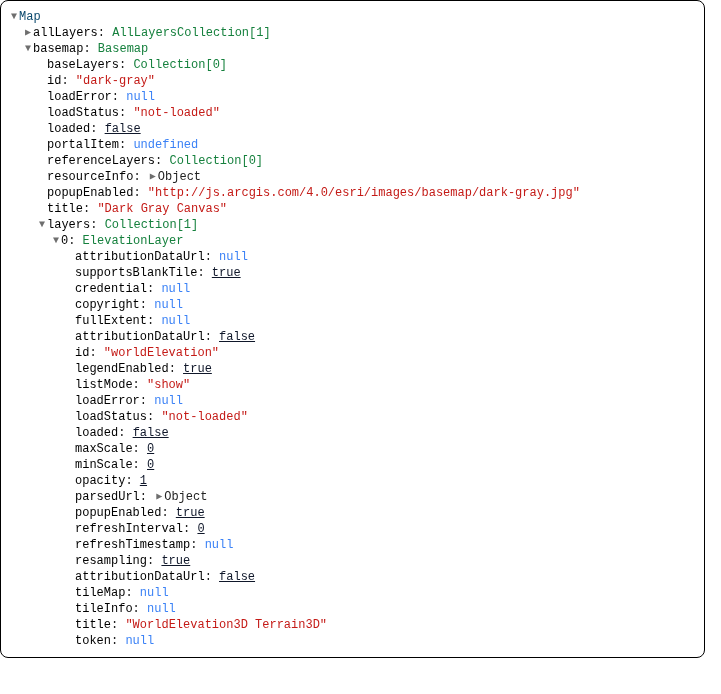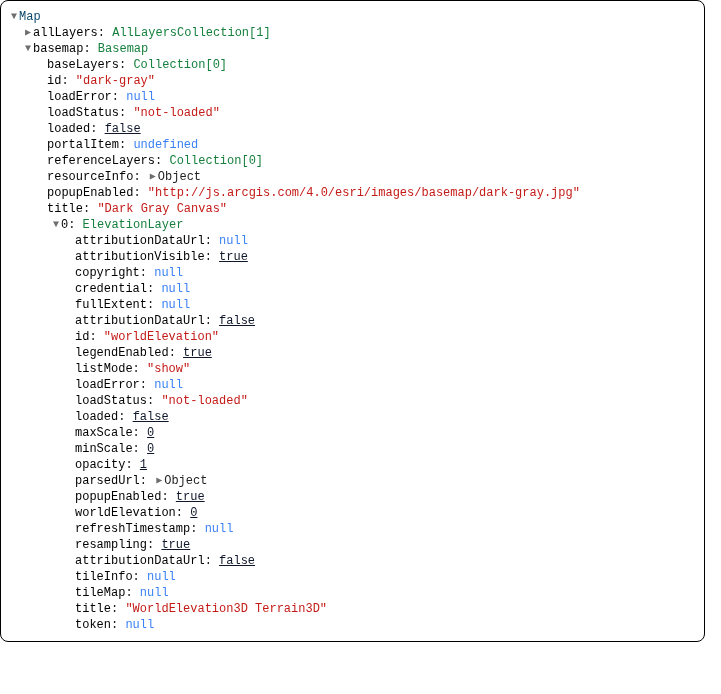--- a/index.html
+++ b/index.html
@@ -58,41 +58,42 @@
   <div class="row"><span class="ind i2"></span><span class="spacer"></span><span class="key">id</span>: <span class="val-str">"dark-gray"</span></div>
   <div class="row"><span class="ind i2"></span><span class="spacer"></span><span class="key">loadError</span>: <span class="val-null">null</span></div>
   <div class="row"><span class="ind i2"></span><span class="spacer"></span><span class="key">loadStatus</span>: <span class="val-str">"not-loaded"</span></div>
   <div class="row"><span class="ind i2"></span><span class="spacer"></span><span class="key">loaded</span>: <span class="val-bool">false</span></div>
   <div class="row"><span class="ind i2"></span><span class="spacer"></span><span class="key">portalItem</span>: <span class="val-null">undefined</span></div>
   <div class="row"><span class="ind i2"></span><span class="spacer"></span><span class="key">referenceLayers</span>: <span class="val-plain">Collection[0]</span></div>
   <div class="row"><span class="ind i2"></span><span class="spacer"></span><span class="key">resourceInfo</span>: <span class="arrow">▶</span><span class="obj-link">Object</span></div>
   <div class="row"><span class="ind i2"></span><span class="spacer"></span><span class="key">popupEnabled</span>: <span class="val-str">"http://js.arcgis.com/4.0/esri/images/basemap/dark-gray.jpg"</span></div>
   <div class="row"><span class="ind i2"></span><span class="spacer"></span><span class="key">title</span>: <span class="val-str">"Dark Gray Canvas"</span></div>
 
+  <div class="row"><span class="ind i2"></span><span class="arrow">▼</span><span class="key">layers</span>: <span class="val-plain">Collection[1]</span></div>
   <div class="row"><span class="ind i3"></span><span class="arrow">▼</span><span class="key">0</span>: <span class="val-plain">ElevationLayer</span></div>
 
   <div class="row"><span class="ind i4"></span><span class="spacer"></span><span class="key">attributionDataUrl</span>: <span class="val-null">null</span></div>
-  <div class="row"><span class="ind i4"></span><span class="spacer"></span><span class="key">attributionVisible</span>: <span class="val-bool">true</span></div>
+  <div class="row"><span class="ind i4"></span><span class="spacer"></span><span class="key">supportsBlankTile</span>: <span class="val-bool">true</span></div>
+  <div class="row"><span class="ind i4"></span><span class="spacer"></span><span class="key">credential</span>: <span class="val-null">null</span></div>
   <div class="row"><span class="ind i4"></span><span class="spacer"></span><span class="key">copyright</span>: <span class="val-null">null</span></div>
-  <div class="row"><span class="ind i4"></span><span class="spacer"></span><span class="key">credential</span>: <span class="val-null">null</span></div>
   <div class="row"><span class="ind i4"></span><span class="spacer"></span><span class="key">fullExtent</span>: <span class="val-null">null</span></div>
   <div class="row"><span class="ind i4"></span><span class="spacer"></span><span class="key">attributionDataUrl</span>: <span class="val-bool">false</span></div>
   <div class="row"><span class="ind i4"></span><span class="spacer"></span><span class="key">id</span>: <span class="val-str">"worldElevation"</span></div>
   <div class="row"><span class="ind i4"></span><span class="spacer"></span><span class="key">legendEnabled</span>: <span class="val-bool">true</span></div>
   <div class="row"><span class="ind i4"></span><span class="spacer"></span><span class="key">listMode</span>: <span class="val-str">"show"</span></div>
   <div class="row"><span class="ind i4"></span><span class="spacer"></span><span class="key">loadError</span>: <span class="val-null">null</span></div>
   <div class="row"><span class="ind i4"></span><span class="spacer"></span><span class="key">loadStatus</span>: <span class="val-str">"not-loaded"</span></div>
   <div class="row"><span class="ind i4"></span><span class="spacer"></span><span class="key">loaded</span>: <span class="val-bool">false</span></div>
   <div class="row"><span class="ind i4"></span><span class="spacer"></span><span class="key">maxScale</span>: <span class="val-num">0</span></div>
   <div class="row"><span class="ind i4"></span><span class="spacer"></span><span class="key">minScale</span>: <span class="val-num">0</span></div>
   <div class="row"><span class="ind i4"></span><span class="spacer"></span><span class="key">opacity</span>: <span class="val-num">1</span></div>
   <div class="row"><span class="ind i4"></span><span class="spacer"></span><span class="key">parsedUrl</span>: <span class="arrow">▶</span><span class="obj-link">Object</span></div>
   <div class="row"><span class="ind i4"></span><span class="spacer"></span><span class="key">popupEnabled</span>: <span class="val-bool">true</span></div>
-  <div class="row"><span class="ind i4"></span><span class="spacer"></span><span class="key">worldElevation</span>: <span class="val-num">0</span></div>
+  <div class="row"><span class="ind i4"></span><span class="spacer"></span><span class="key">refreshInterval</span>: <span class="val-num">0</span></div>
   <div class="row"><span class="ind i4"></span><span class="spacer"></span><span class="key">refreshTimestamp</span>: <span class="val-null">null</span></div>
   <div class="row"><span class="ind i4"></span><span class="spacer"></span><span class="key">resampling</span>: <span class="val-bool">true</span></div>
   <div class="row"><span class="ind i4"></span><span class="spacer"></span><span class="key">attributionDataUrl</span>: <span class="val-bool">false</span></div>
+  <div class="row"><span class="ind i4"></span><span class="spacer"></span><span class="key">tileMap</span>: <span class="val-null">null</span></div>
   <div class="row"><span class="ind i4"></span><span class="spacer"></span><span class="key">tileInfo</span>: <span class="val-null">null</span></div>
-  <div class="row"><span class="ind i4"></span><span class="spacer"></span><span class="key">tileMap</span>: <span class="val-null">null</span></div>
   <div class="row"><span class="ind i4"></span><span class="spacer"></span><span class="key">title</span>: <span class="val-str">"WorldElevation3D Terrain3D"</span></div>
   <div class="row"><span class="ind i4"></span><span class="spacer"></span><span class="key">token</span>: <span class="val-null">null</span></div>
 
 </div>
 
 </body></html>

